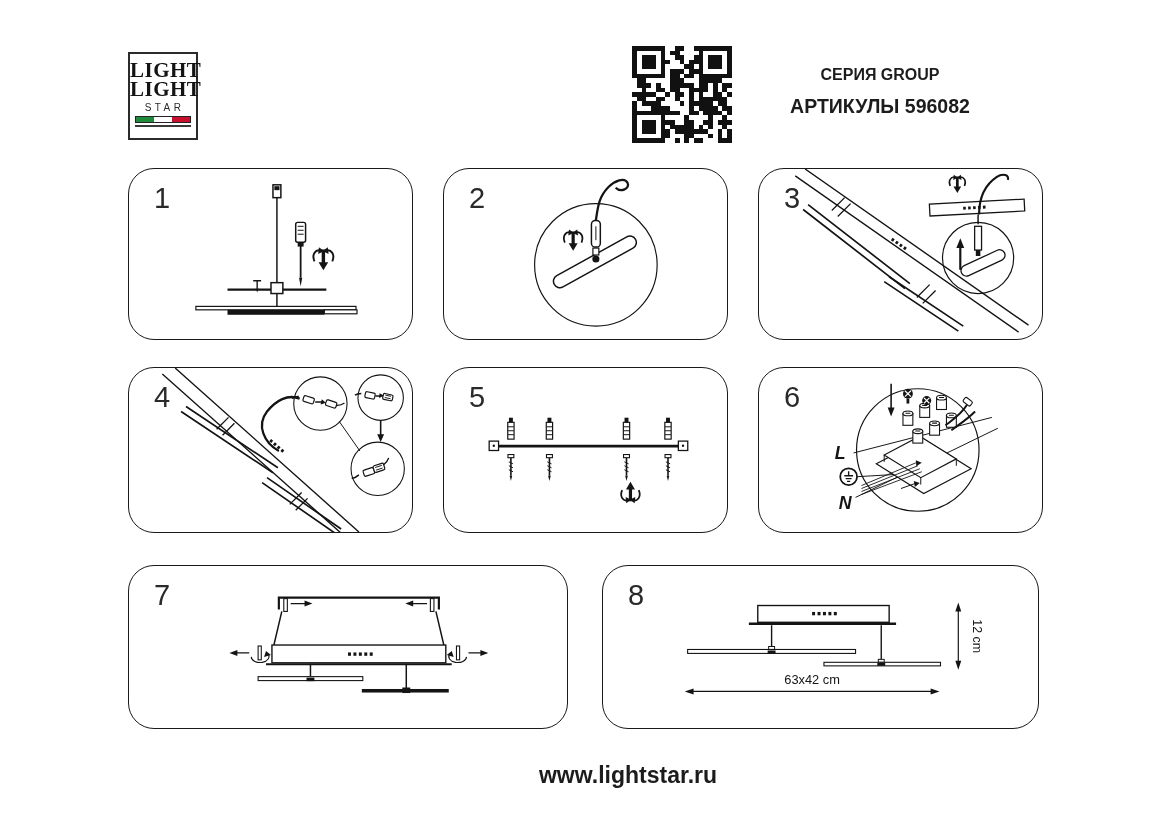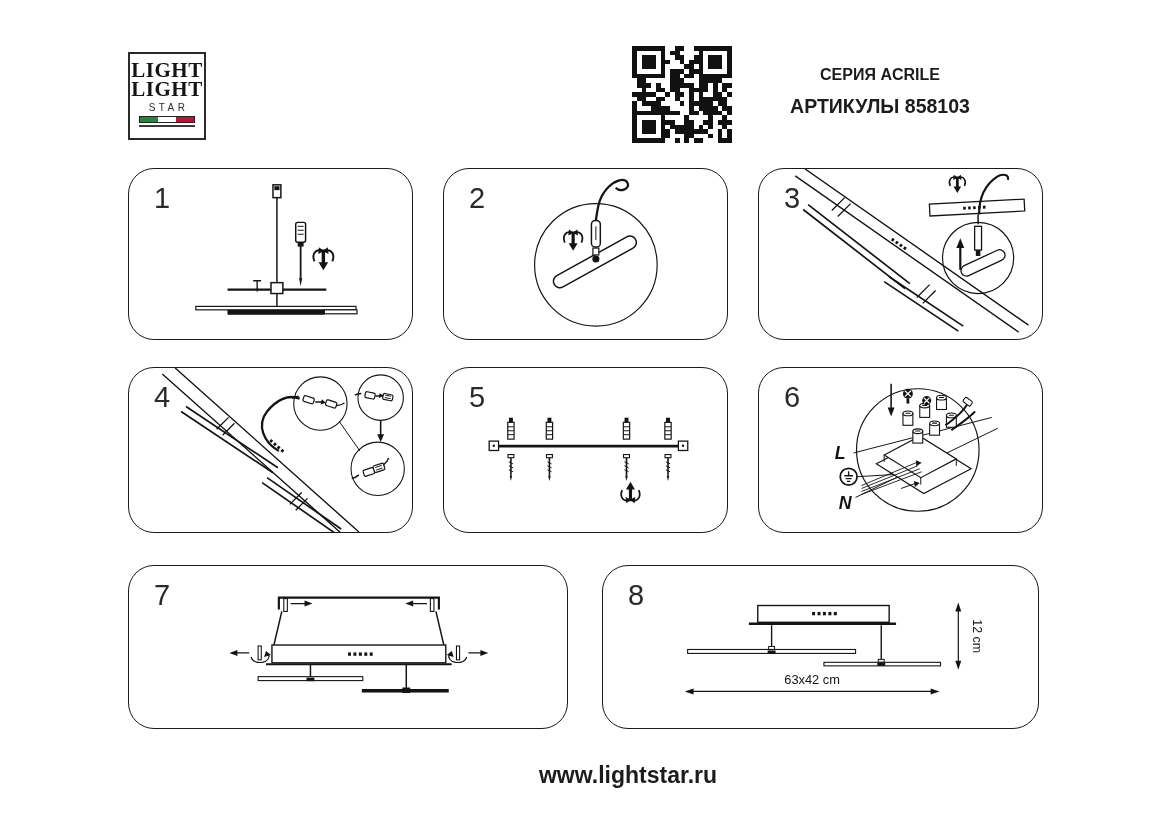--- a/index.html
+++ b/index.html
@@ -1,20 +1,20 @@
 <!DOCTYPE html>
 <html><head>
 <meta charset="utf-8">
 <style>
   html,body{margin:0;padding:0;background:#fff;}
   .page{position:relative;width:1168px;height:826px;background:#ffffff;
         font-family:"Liberation Sans",sans-serif;color:#161616;overflow:hidden;}
 
   
-  .logo{position:absolute;left:128px;top:52px;width:78px;height:88px;
+  .logo{position:absolute;left:128px;top:52px;width:70px;height:88px;
         border:2px solid #2b2b2b;box-sizing:border-box;text-align:center;padding-top:7px;}
   .logo .l1,.logo .l2{font-family:"Liberation Serif",serif;font-weight:700;
         font-size:21px;line-height:19px;letter-spacing:.5px;color:#141414;}
   .logo .l3{font-size:10px;letter-spacing:3.4px;margin-top:3px;margin-left:3px;color:#2b2b2b;}
   .flag{width:56px;height:7px;margin:3px auto 0;display:flex;border:1px solid #222;box-sizing:border-box;}
   .flag i{flex:1;}
   .flag-underline{width:56px;height:2px;margin:2px auto 0;background:#3a3a3a;}
 
   .title{position:absolute;left:220px;top:61px;width:420px;text-align:center;
          font-weight:bold;font-size:22.5px;line-height:29px;letter-spacing:-.2px;color:#1c1c1c;}
@@ -347,22 +347,22 @@
       <i style="grid-row:21;grid-column:10"></i>
       <i style="grid-row:21;grid-column:12"></i>
       <i style="grid-row:21;grid-column:14"></i>
       <i style="grid-row:21;grid-column:15"></i>
       <i style="grid-row:21;grid-column:19"></i>
       <i style="grid-row:21;grid-column:20"></i>
       <i style="grid-row:21;grid-column:21"></i>
     </div>
 
   <div class="series-block">
-    <div class="series-name">СЕРИЯ ACRILE</div>
-    <div class="article">АРТИКУЛЫ 858103</div>
+    <div class="series-name">СЕРИЯ GROUP</div>
+    <div class="article">АРТИКУЛЫ 596082</div>
   </div>
 
   <div class="panel" id="p1">
     <span class="num">1</span>
     <svg viewBox="0 0 285 172">
       <g stroke="#141414" fill="none" stroke-width="1.5">
         <line x1="149" y1="29" x2="149" y2="140"></line>
         <rect x="145" y="16" width="8" height="13" fill="#fff"></rect>
         <rect x="146.4" y="17.4" width="5.2" height="4" fill="#141414" stroke="none"></rect>
         <line x1="99" y1="122" x2="199" y2="122" stroke-width="2.4"></line>

